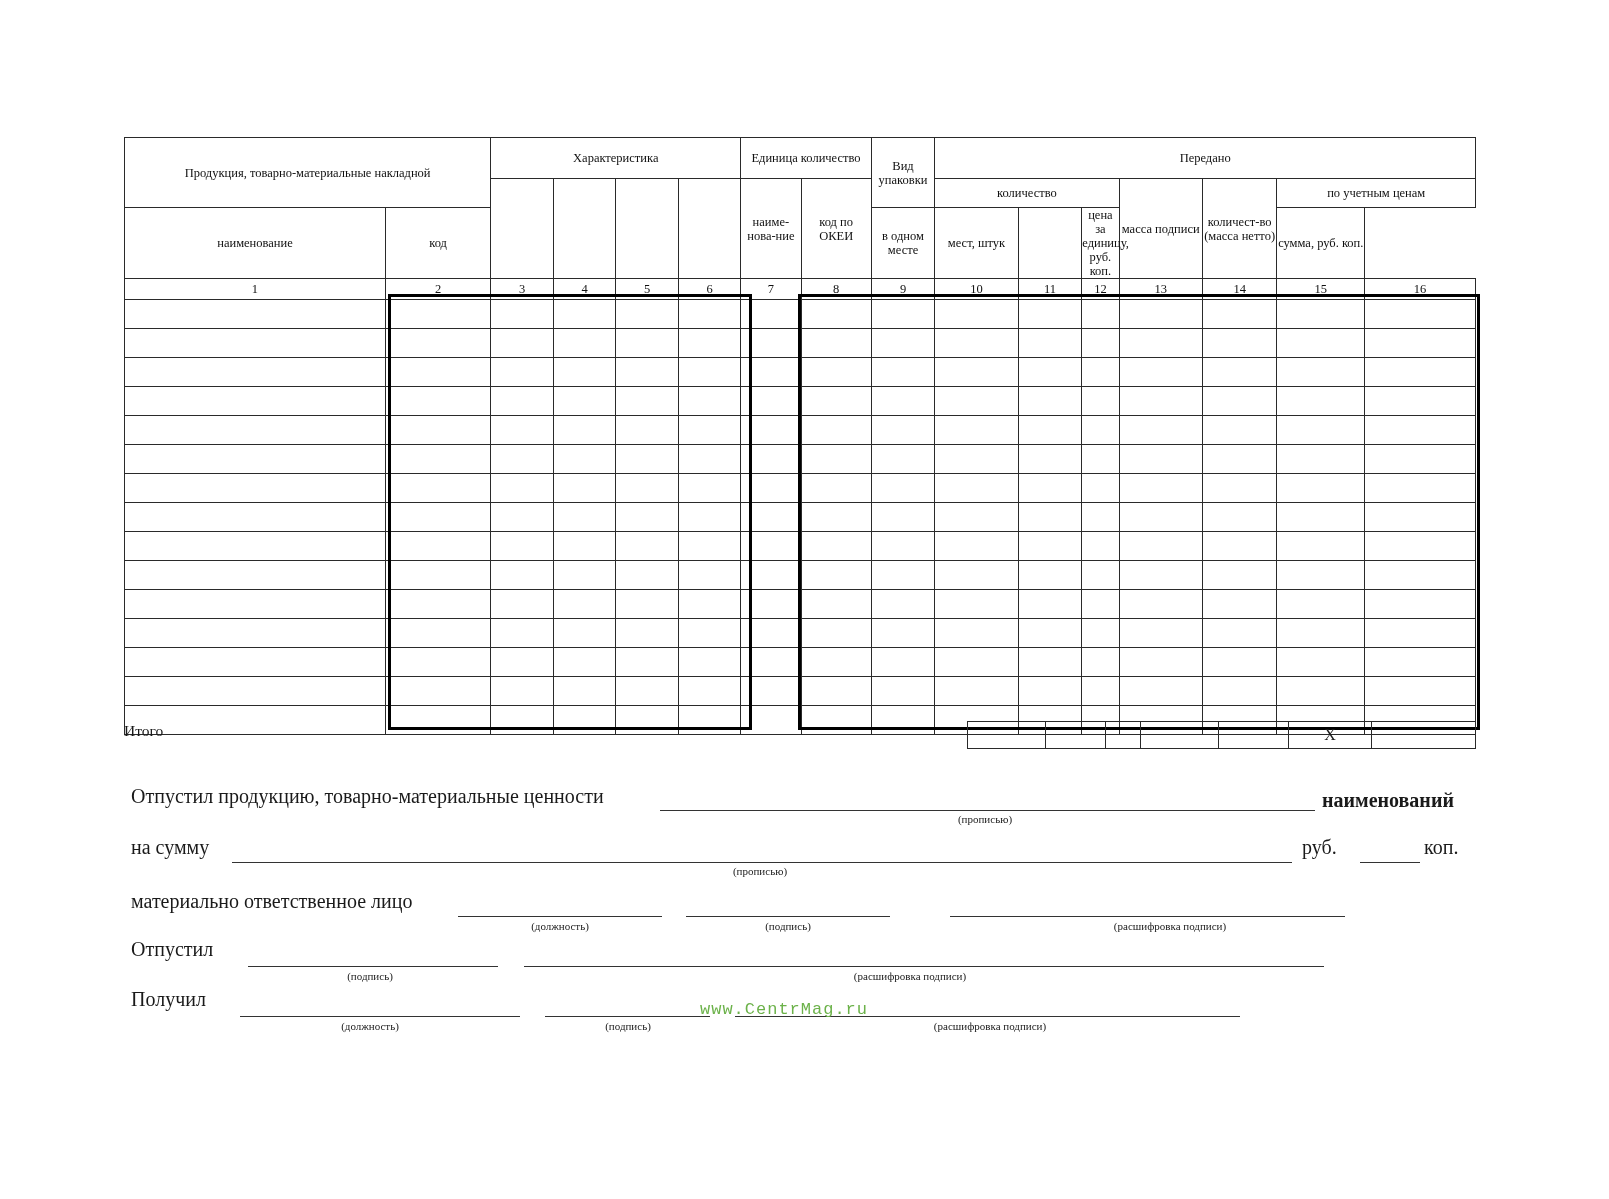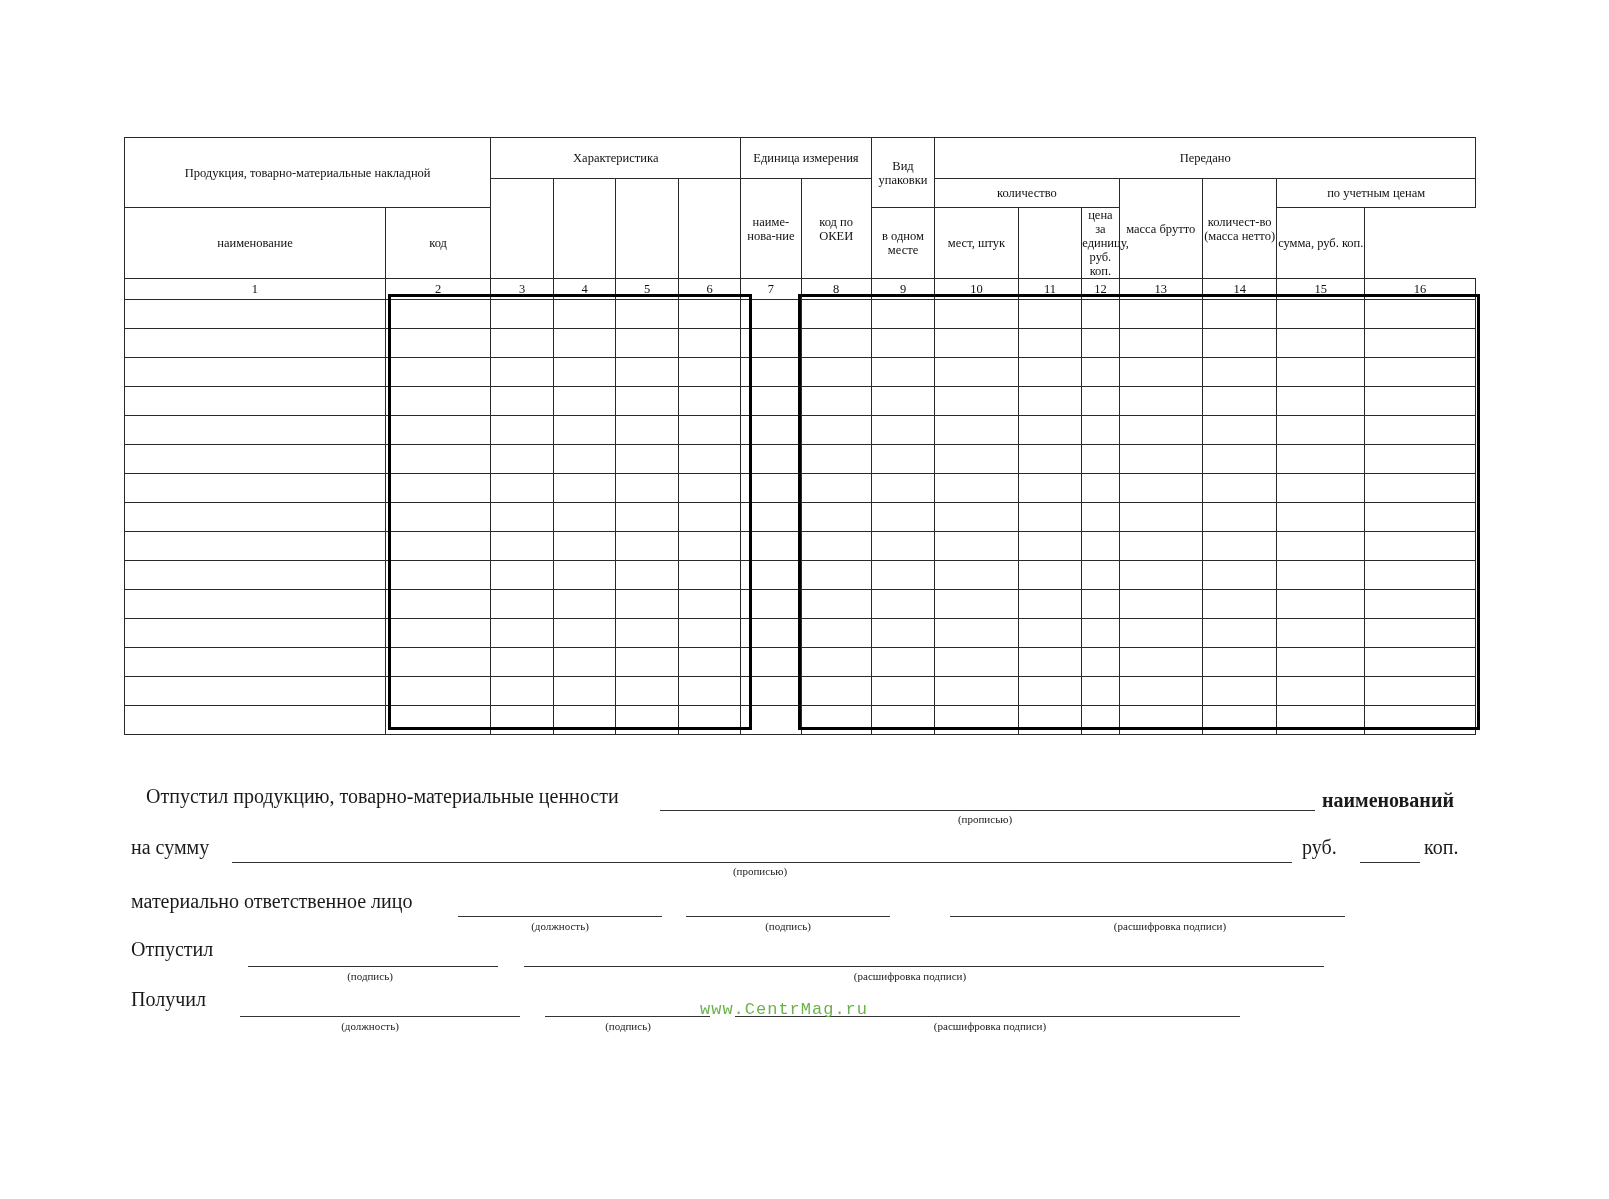--- a/index.html
+++ b/index.html
@@ -152,34 +152,34 @@
         <col style="width:76px">
         <col style="width:68px">
         <col style="width:80px">
         <col style="width:101px">
       </colgroup>
       <tbody>
 
         <tr>
           <td class="h-mid" colspan="2" rowspan="2" style="height:40px">Продукция, товарно-материальные накладной</td>
           <td class="h-big" colspan="4" style="height:40px">Характеристика</td>
-          <td class="h-sm" colspan="2" style="height:40px">Единица измерения</td>
+          <td class="h-sm" colspan="2" style="height:40px">Единица количество</td>
           <td class="h-sm" rowspan="2">Вид упаковки</td>
           <td class="h-mid" colspan="7" style="height:40px">Передано</td>
         </tr>
 
         <tr>
           <td rowspan="2" style="height:46px"></td>
           <td rowspan="2"></td>
           <td rowspan="2"></td>
           <td rowspan="2"></td>
           <td class="h-sm" rowspan="2">наиме-нова-ние</td>
           <td class="h-sm" rowspan="2">код по ОКЕИ</td>
           <td class="h-sm" colspan="3" style="height:28px">количество</td>
-          <td class="h-sm" rowspan="2">масса брутто</td>
+          <td class="h-sm" rowspan="2">масса подписи</td>
           <td class="h-sm" rowspan="2">количест-во (масса нетто)</td>
           <td class="h-sm" colspan="2" style="height:28px">по учетным ценам</td>
         </tr>
 
         <tr>
           <td class="h-mid" style="height:46px">наименование</td>
           <td class="h-mid">код</td>
           <td class="h-sm">в одном месте</td>
           <td class="h-sm">мест, штук</td>
           <td></td>
@@ -489,27 +489,37 @@
         <col style="width:818px">
         <col style="width:76px">
         <col style="width:58px">
         <col style="width:34px">
         <col style="width:76px">
         <col style="width:68px">
         <col style="width:80px">
         <col style="width:101px">
       </colgroup>
       <tbody>
+        <tr>
+          <td class="lbl">Итого</td>
+          <td></td>
+          <td></td>
+          <td></td>
+          <td></td>
+          <td></td>
+          <td class="x">X</td>
+          <td></td>
+        </tr>
       </tbody>
     </table>
   </div>
 
   <div class="sig">
 
-    <div class="lbl" style="left:131px; top:15px;margin-left:15px;">Отпустил продукцию, товарно-материальные ценности</div>
+    <div class="lbl" style="left:131px; top:15px;">Отпустил продукцию, товарно-материальные ценности</div>
     <div class="line" style="left:660px; top:40px; width:655px;"></div>
     <div class="cap" style="left:905px; top:43px; width:160px;">(прописью)</div>
     <div class="lbl" style="left:1322px; top:19px;font-weight:bold;">наименований</div>
 
     <div class="lbl" style="left:131px; top:66px;text-align:center;">на сумму</div>
     <div class="line" style="left:232px; top:92px; width:1060px;"></div>
     <div class="cap" style="left:680px; top:95px; width:160px;">(прописью)</div>
     <div class="lbl" style="left:1302px; top:66px;">руб.</div>
     <div class="line" style="left:1360px; top:92px; width:60px;"></div>
     <div class="lbl" style="left:1424px; top:66px;">коп.</div>

